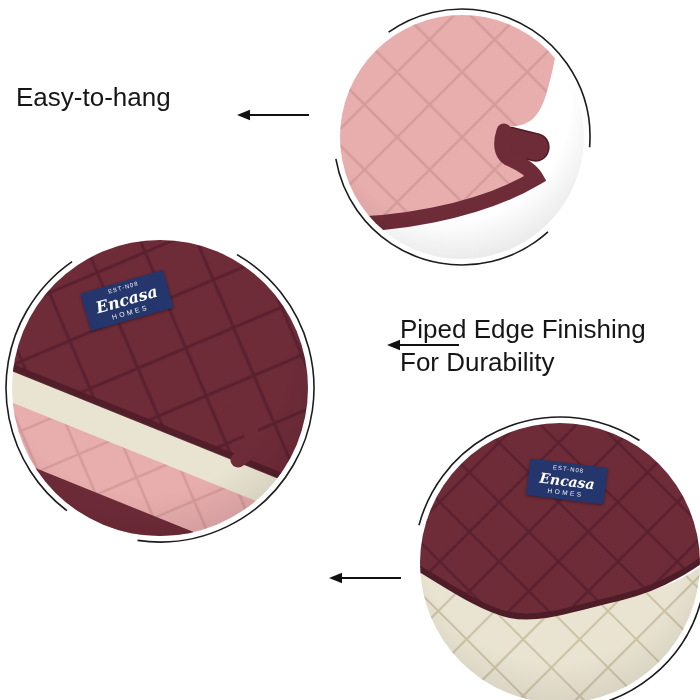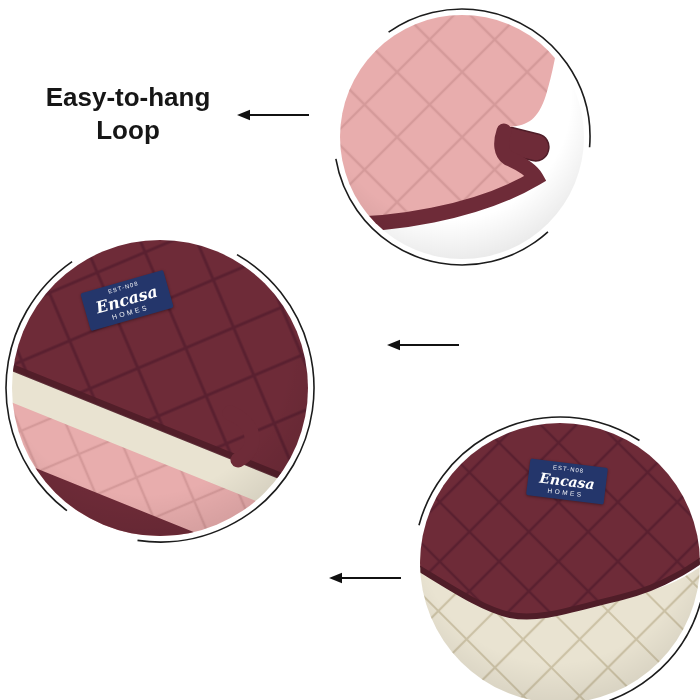--- a/index.html
+++ b/index.html
@@ -2,22 +2,22 @@
 <html style="--text: #161616; --arrow: #111111; --arc: #1c1c1c; --maroon: #6e2b38; --maroon-dark: #4f1d28; --maroon-line: #5a2030; --pink: #e8adad; --pink-line: #d59a9a; --cream: #e9e3d1; --cream-line: #ccc2a6; --navy: #24366b;"><head>
 <meta charset="utf-8">
 <style>
   html,body{margin:0;padding:0;background:#ffffff;}
   .stage{
     position:relative;width:700px;height:700px;overflow:hidden;
     background:#ffffff;font-family:"Liberation Sans",sans-serif;
   }
   .photo{position:absolute;}
   .callout{
-    position:absolute;text-align:center;color:var(--text,#161616);
-    font-size:26px;line-height:33px;font-weight:700;
+    position:absolute;color:var(--text,#161616);
+    font-size:26px;line-height:33px;font-weight:400;
   }
   .arrow{position:absolute;}
   .brand-label{
     position:absolute;background:var(--navy,#24366b);color:#ffffff;
     text-align:center;border-radius:2px;padding:3px 6px 4px;
     box-shadow:0 1px 3px rgba(0,0,0,.35);
   }
   .bl-top{font-size:6px;letter-spacing:1px;opacity:.92;line-height:7px;}
   .bl-name{font-family:"DejaVu Serif",serif;font-style:italic;font-weight:700;}
   .bl-bottom{letter-spacing:2.5px;opacity:.95;}
@@ -132,21 +132,24 @@
     <div class="bl-bottom">HOMES</div>
   </div>
   <div class="brand-label bl3">
     <div class="bl-top">EST-N08</div>
     <div class="bl-name">Encasa</div>
     <div class="bl-bottom">HOMES</div>
   </div>
 
   <div class="callout t1">
     <div>Easy-to-hang</div>
-    <div>Loop</div>
+  </div>
+  <div class="callout t2">
+    <div>Piped Edge Finishing</div>
+    <div>For Durability</div>
   </div>
 
   <svg class="arrow a1" width="74" height="14" viewBox="0 0 74 14">
     <line x1="72" y1="7" x2="11" y2="7" stroke-width="2"></line>
     <polygon points="0,7 13,1.8 13,12.2"></polygon>
   </svg>
   <svg class="arrow a2" width="74" height="14" viewBox="0 0 74 14">
     <line x1="72" y1="7" x2="11" y2="7" stroke-width="2"></line>
     <polygon points="0,7 13,1.8 13,12.2"></polygon>
   </svg>

